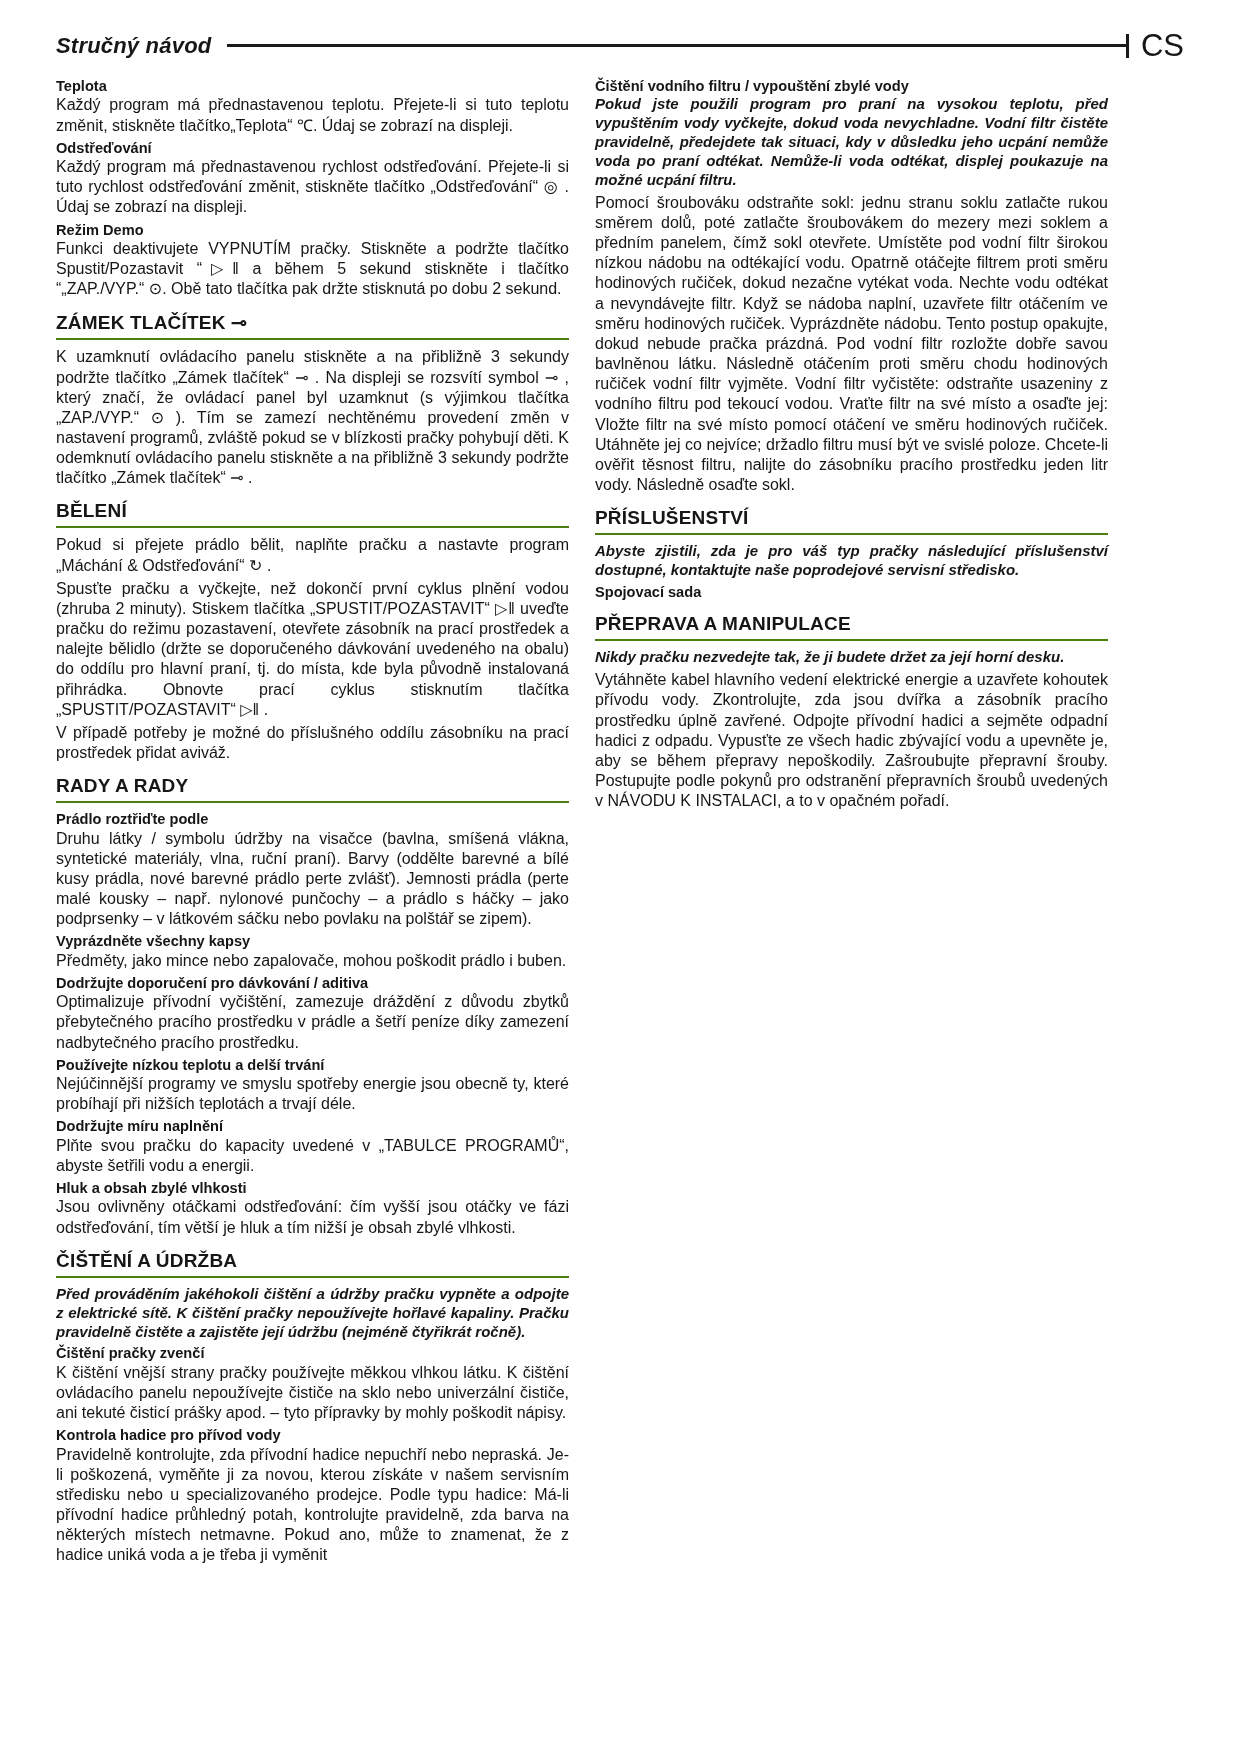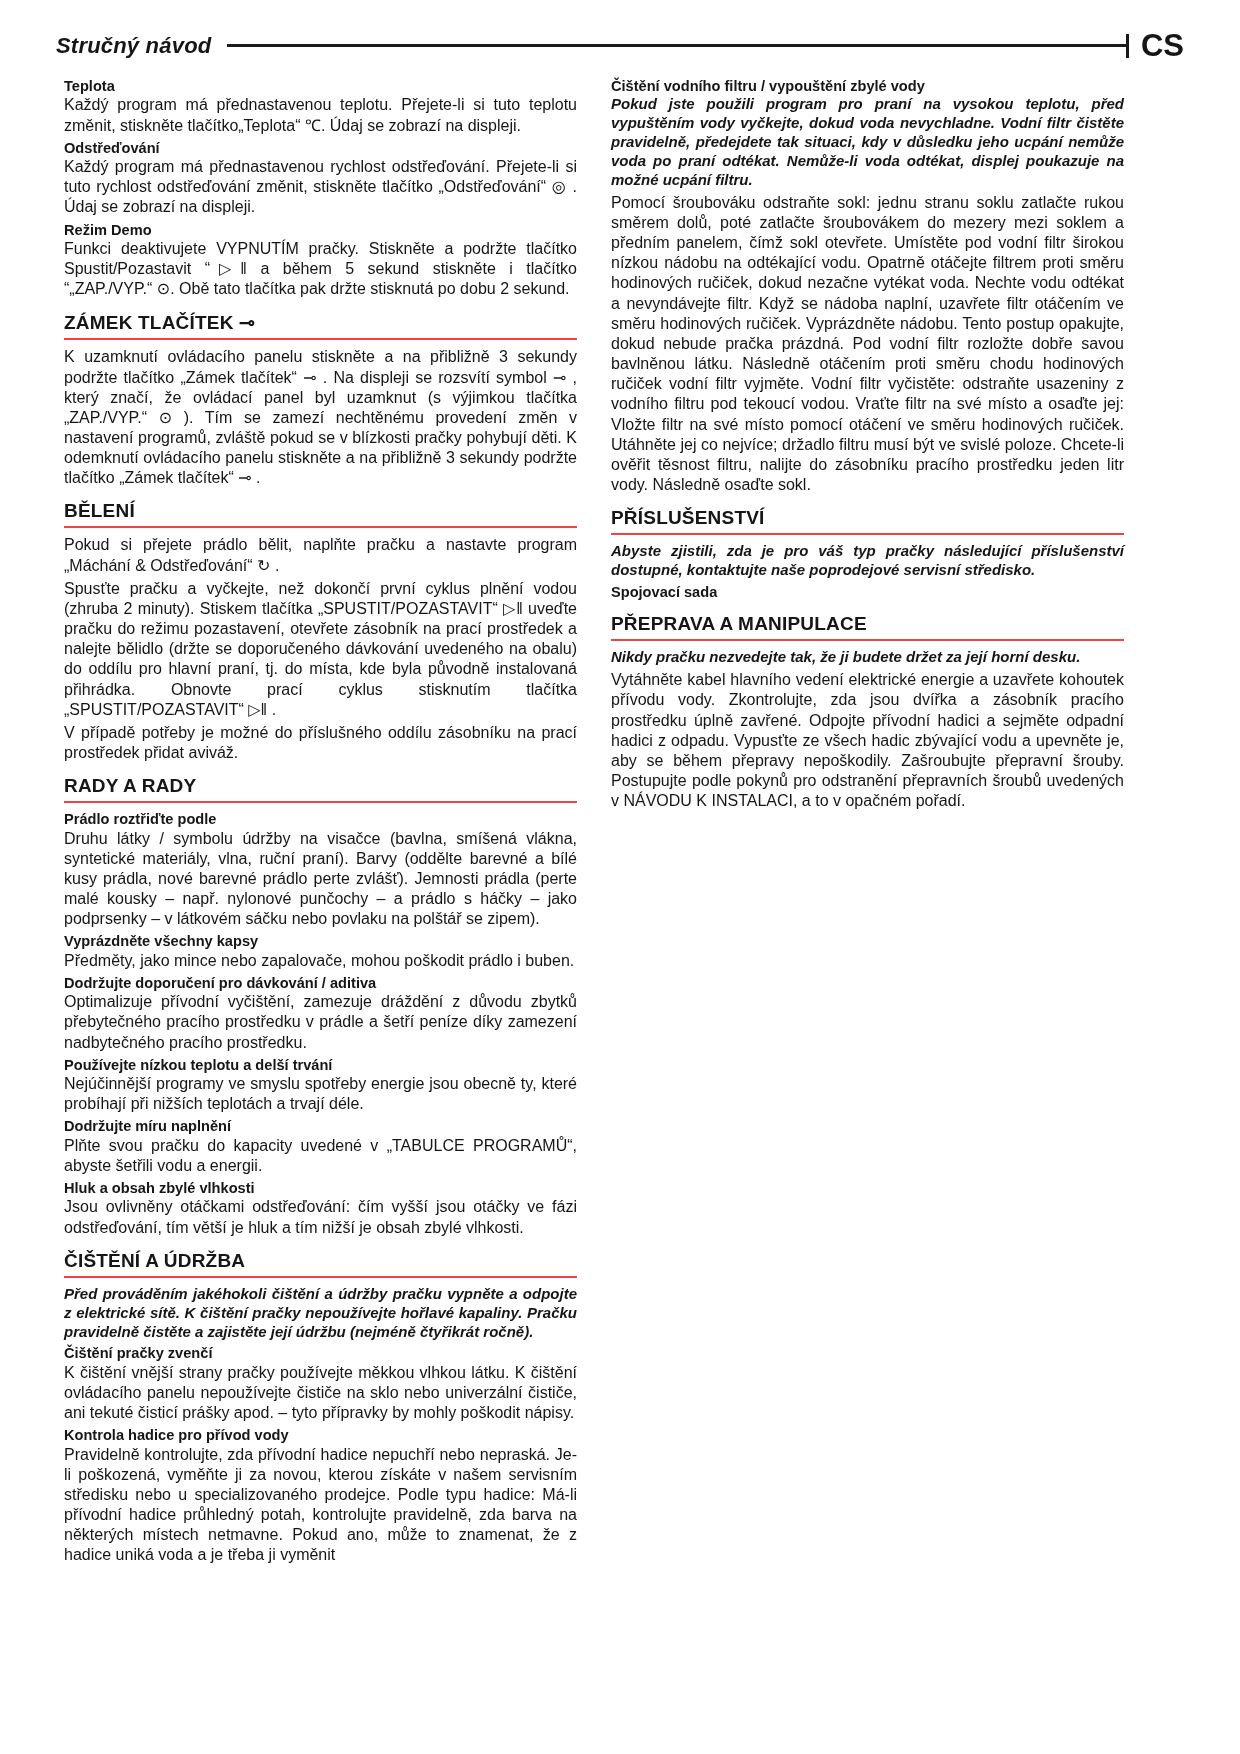--- a/index.html
+++ b/index.html
@@ -7,26 +7,26 @@
   body {
     width:1240px; height:1754px;
     font-family:"Liberation Sans", sans-serif;
     color:#161616;
   }
   .page { width:1240px; height:1754px; padding:30px 56px 40px 56px; overflow:hidden; }
   .header { display:flex; align-items:center; }
   .doc-title { font-size:22px; font-weight:bold; font-style:italic; white-space:nowrap; letter-spacing:0.2px; }
   .header-rule { flex:1; height:2.5px; background:#1a1a1a; margin-left:16px; }
   .header-tick { width:2.5px; height:24px; background:#1a1a1a; margin-right:12px; }
-  .lang-code { font-size:31px; font-weight:bold; line-height:1; }
+  .lang-code { font-size:31px; font-weight:normal; line-height:1; }
   .columns { display:flex; gap:26px; margin-top:16px; }
-  .col { width:513px;margin-left:8px; }
+  .col { width:513px; }
   .section {
     font-size:19px; font-weight:bold;
-    border-bottom:2px solid #ef4444;
+    border-bottom:2px solid #4d7c0f;
     padding-bottom:4px; margin:12px 0 7px 0;
     letter-spacing:0.2px;
   }
   .subhead { font-size:14.6px; font-weight:bold; line-height:1.26; margin-top:2px; }
   .para  { font-size:16px; line-height:1.26; margin-bottom:3px; text-align:justify; }
   .lead  { font-size:15px; line-height:1.26; margin-bottom:3px; text-align:justify;
            font-weight:bold; font-style:italic; }
   .col > .section:first-child, .col > .subhead:first-child { margin-top:0; }
 </style>
 </head>

